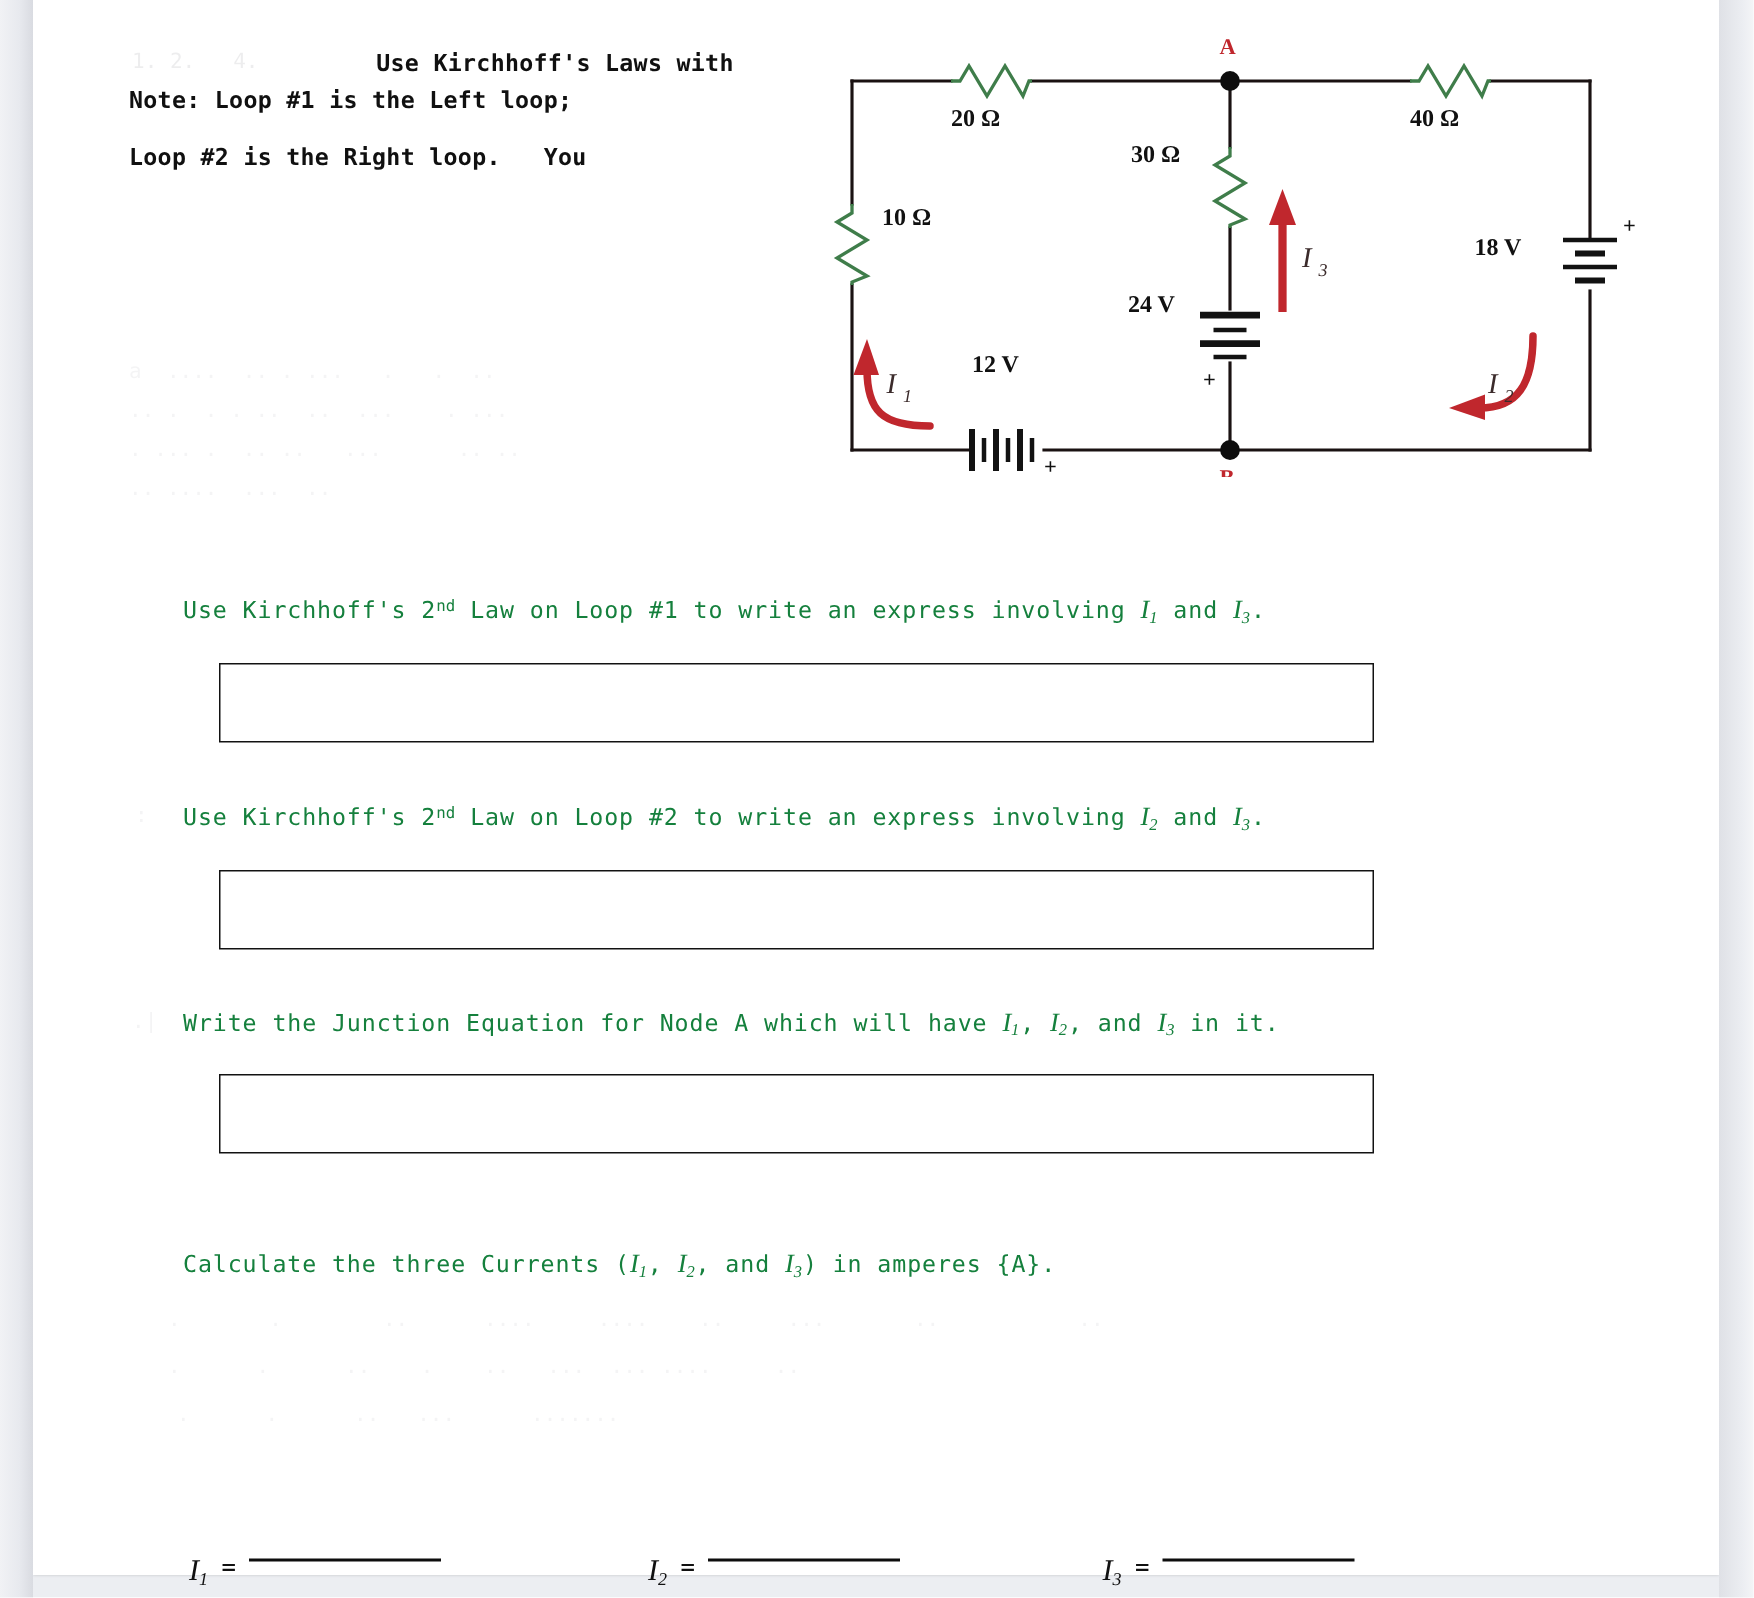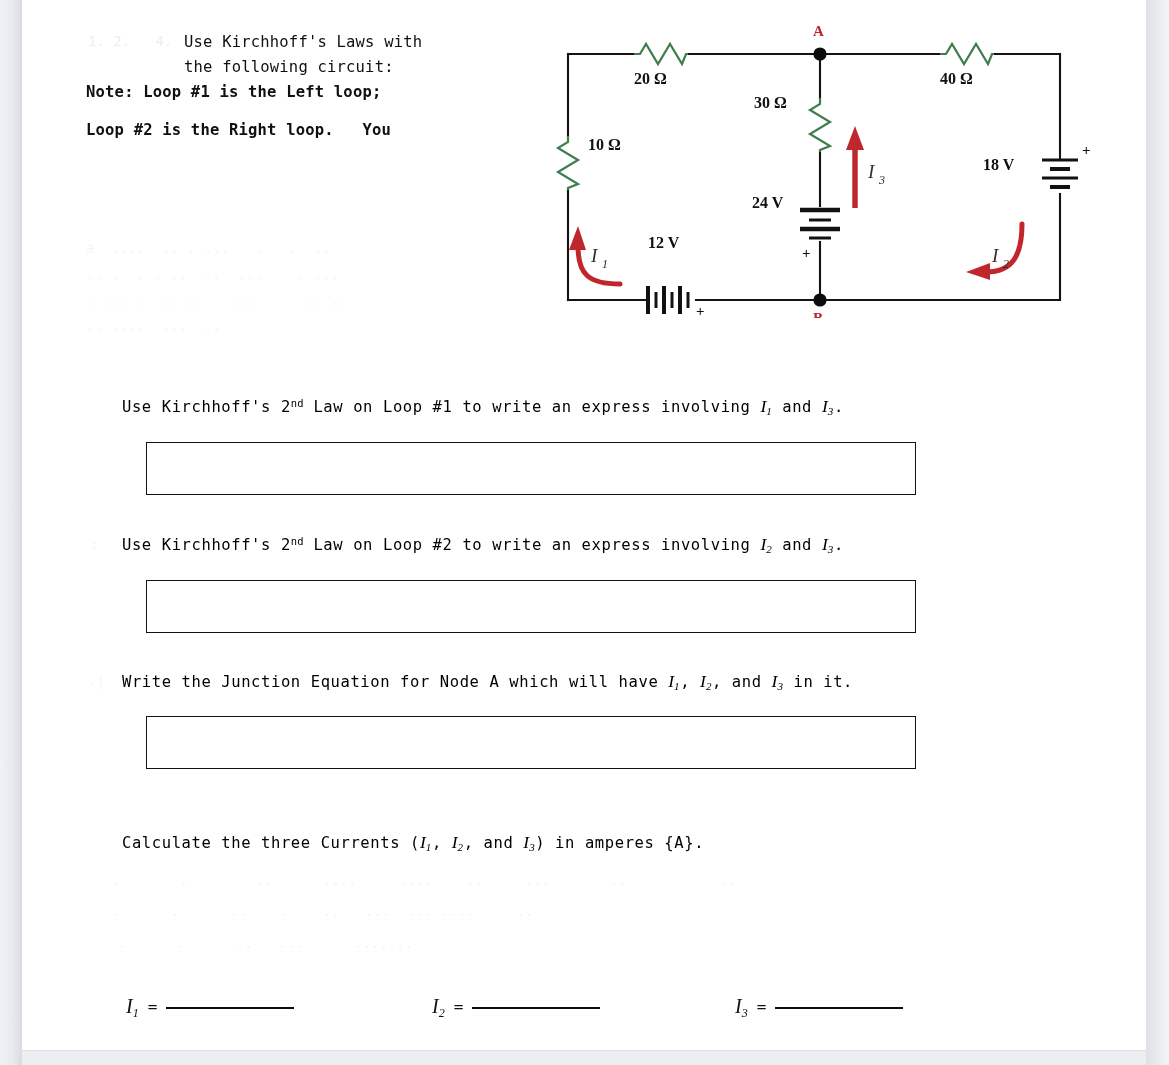--- a/index.html
+++ b/index.html
@@ -44,26 +44,27 @@
   }
 
   #intro-block {
     position: absolute;
     left: 86px;
     top: 30px;
     width: 470px;
   }
   .intro-head {
     font-family: "DejaVu Sans Mono", "Liberation Mono", monospace;
-    font-weight: normal;
+    font-weight: bold;
     font-size: 15.5px;
     line-height: 25px;
     letter-spacing: 0.2px;
     color: #101010;
     margin-left: 98px;
+    text-align: center;
   }
   .intro-note {
     font-family: "DejaVu Sans Mono", "Liberation Mono", monospace;
     font-weight: bold;
     font-size: 15.5px;
     line-height: 25.5px;
     letter-spacing: 0.2px;
     color: #101010;
     white-space: pre;
   }
@@ -78,21 +79,21 @@
     user-select: none;
   }
   .ghost-faint { color: rgba(90,90,100,0.065); }
 
   
   .question {
     position: absolute;
     font-family: "DejaVu Sans Mono", "Liberation Mono", monospace;
     font-size: 15.5px;
     letter-spacing: 0.6px;
-    color: #000000;
+    color: #15803d;
     white-space: nowrap;
     text-align: right;
   }
   .question .ital {
     font-family: "Liberation Serif", serif;
     font-style: italic;
     font-size: 17.5px;
     letter-spacing: 0;
   }
   .question sub {
@@ -111,22 +112,23 @@
     position: absolute;
     border: 1.6px solid #121212;
     background: #ffffff;
     box-sizing: border-box;
   }
 
   
   .blank-group {
     position: absolute;
     display: flex;
-    align-items: center;
+    align-items: flex-start;
     gap: 9px;
+    margin-top: 41px;
   }
   .blank-label {
     font-family: "Liberation Serif", serif;
     font-style: italic;
     font-size: 20px;
     color: #111;
     line-height: 1;
   }
   .blank-label sub {
     font-size: 12px;
@@ -200,21 +202,20 @@
 <div class="ghost ghost-faint" style="left:86px;top:292px;">. ... .  .. ..   ...      .. ..</div>
 <div class="ghost ghost-faint" style="left:86px;top:318px;">.. ....  ...  ..</div>
 <div class="ghost ghost-faint" style="left:90px;top:536px;">:</div>
 <div class="ghost ghost-faint" style="left:88px;top:673px;">.|</div>
 <div class="ghost ghost-faint" style="left:112px;top:872px;">.       .        ..      ....     ....    ..     ...       ..           ..</div>
 <div class="ghost ghost-faint" style="left:112px;top:903px;">.      .      ..    .    ..   ...  ... ....     ..</div>
 <div class="ghost ghost-faint" style="left:118px;top:935px;">.      .      ..   ...      .......</div>
 
 <div id="intro-block">
   <div class="intro-head">Use Kirchhoff's Laws with</div>
-  <div class="intro-head">the following circuit:</div>
   <div class="intro-note">Note: Loop #1 is the Left loop;</div>
   <div class="intro-note" style="margin-top:12px">Loop #2 is the Right loop.   You</div>
 </div>
 
 <div id="circuit">
 <svg width="560" height="300" viewBox="0 0 560 300" xmlns="http://www.w3.org/2000/svg">
   <defs>
     <marker id="rh" markerWidth="10" markerHeight="10" refX="3" refY="4" orient="auto">
       <path d="M0,0 L8,4 L0,8 L2.2,4 Z" fill="#c0272d"></path>
     </marker>

